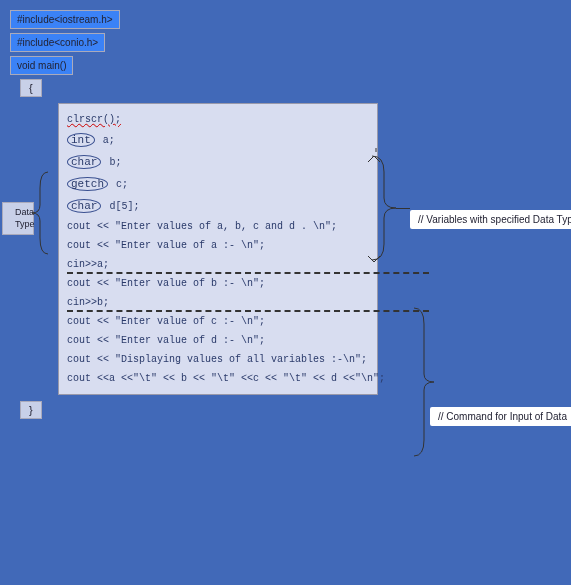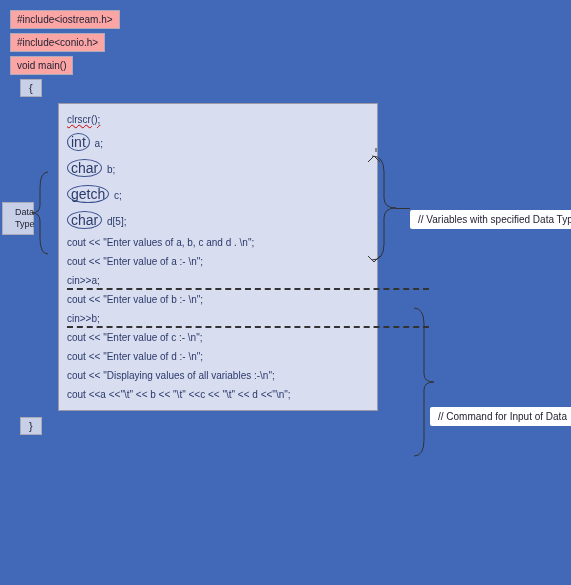--- a/index.html
+++ b/index.html
@@ -1,41 +1,41 @@
 <!DOCTYPE html>
 <html><head>
 <meta charset="utf-8">
 <style>
 * { box-sizing: border-box; margin: 0; padding: 0; }
 body { background: #4169b8; font-family: Verdana, sans-serif; font-size: 10px; color: #333; width: 571px; height: 585px; position: relative; padding: 10px; }
-.header-box { background: #fca5a5; border: 1px solid #aab; padding: 3px 6px; margin-bottom: 4px; display: inline-block; font-size: 10px; color: #223; }
+.header-box { background: #3b82f6; border: 1px solid #aab; padding: 3px 6px; margin-bottom: 4px; display: inline-block; font-size: 10px; color: #223; }
 .bracket-box { background: #c8d0e8; border: 1px solid #aab; padding: 2px 8px; display: inline-block; font-size: 11px; color: #223; margin-left: 10px; }
 .code-block { background: #d8ddf0; border: 1px solid #99a; margin-left: 48px; width: 320px; padding: 6px 8px; position: relative; }
 .code-line { font-size: 10px; color: #2a3a6a; padding: 4px 0; white-space: nowrap; }
 .underline { text-decoration: underline; text-decoration-style: wavy; text-decoration-color: #cc0000; }
 .dashed-bottom { border-bottom: 2px dashed #333; padding-bottom: 2px; margin-right: -60px; }
-.dt-circle { display:inline-block; border:1px solid #3a5090; border-radius:50%; padding:0 3px; font-size:14px; color:#2a3a6a; margin-right:2px; }
+.dt-circle { display:inline-block; border:1px solid #3a5090; border-radius:50%; padding:0 3px; font-size:11px; color:#2a3a6a; margin-right:2px; }
 .sidebar-label { position: absolute; left: 2px; top: 202px; background: #c8d0e8; border: 1px solid #aab; padding: 4px 12px; font-size: 9px; color: #223; text-align: center; width: 32px; line-height: 1.3; }
 .annotation-box { position: absolute; background: #fff; color: #223; font-size: 10px; padding: 4px 8px; border-radius: 2px; white-space: nowrap; }
 .ann1 { left: 410px; top: 210px; }
 .ann2 { left: 430px; top: 407px; }
 .arrow-line { position: absolute; border-top: 1px solid #333; }
 svg.brace { position:absolute; overflow:visible; }
 </style>
 </head>
 <body>
 
 
 
 <div class="header-box">#include&lt;iostream.h&gt;</div><br>
 <div class="header-box">#include&lt;conio.h&gt;</div><br>
 <div class="header-box">void main()</div><br>
 <div class="bracket-box">{</div>
 
-<div class="code-block" style="margin-top:6px;">
+<div class="code-block" style="margin-top:6px;font-family:Liberation Mono, monospace;">
   <div class="code-line"><span class="underline">clrscr();</span></div>
   <div class="code-line"><span class="dt-circle">int</span><span> a;</span></div>
   <div class="code-line"><span class="dt-circle">char</span><span> b;</span></div>
   <div class="code-line"><span class="dt-circle">getch</span><span> c;</span></div>
   <div class="code-line"><span class="dt-circle">char</span><span> d[5];</span></div>
   <div class="code-line">cout &lt;&lt; "Enter values of a, b, c and d . \n";</div>
   <div class="code-line">cout &lt;&lt; "Enter value of  a :- \n";</div>
   <div class="code-line dashed-bottom">cin&gt;&gt;a;</div>
   <div class="code-line">cout &lt;&lt; "Enter value of  b :- \n";</div>
   <div class="code-line dashed-bottom">cin&gt;&gt;b;</div>

